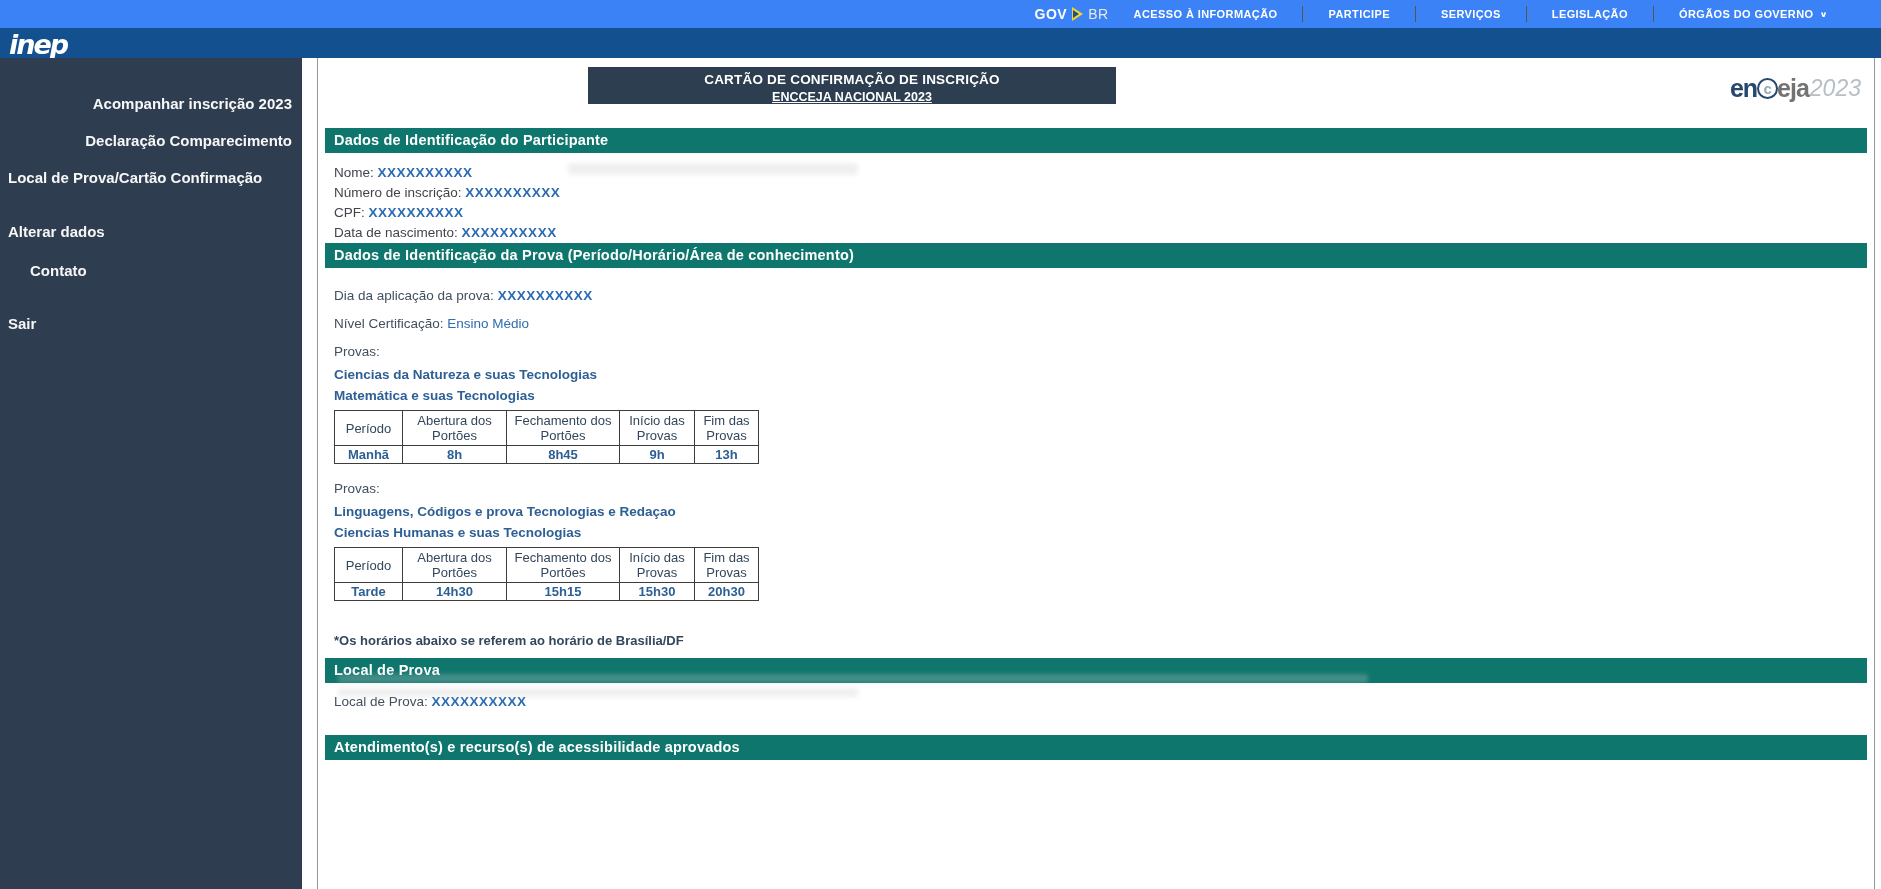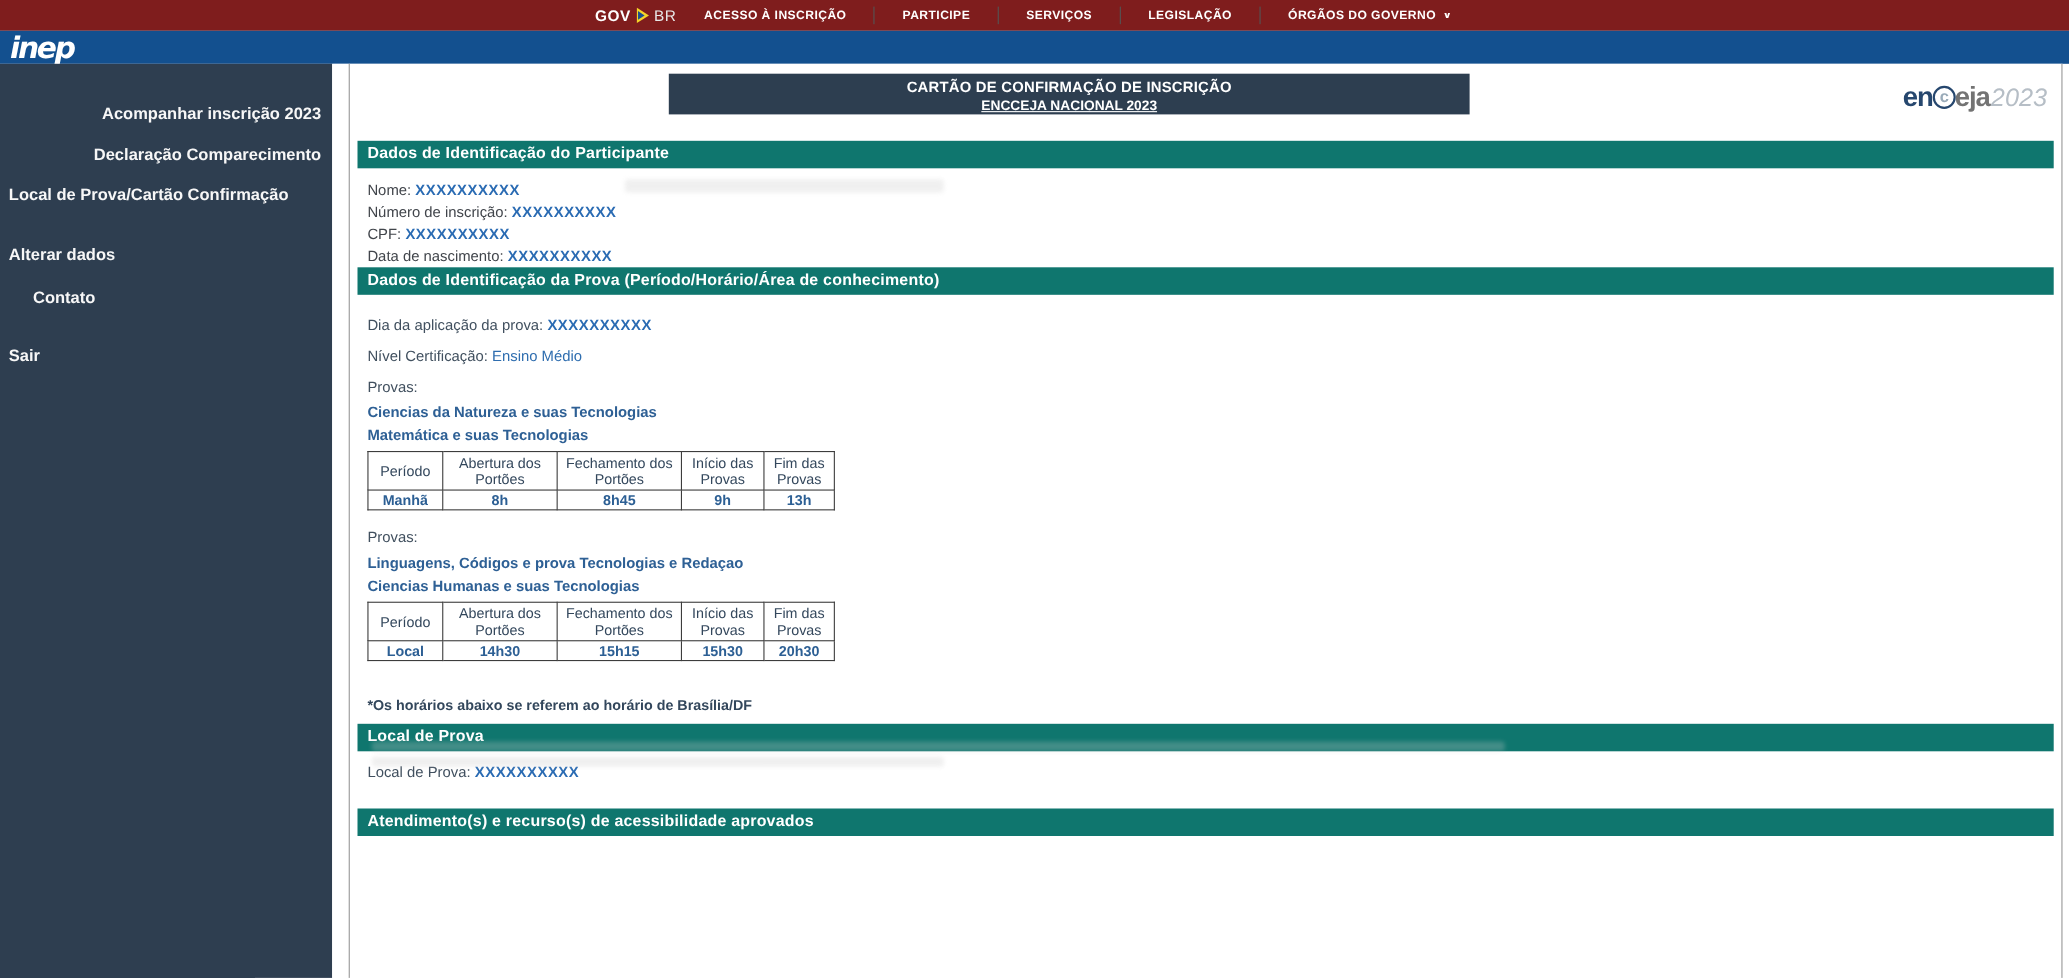--- a/index.html
+++ b/index.html
@@ -1,21 +1,21 @@
 <!DOCTYPE html>
 <html><head>
 <meta charset="utf-8">
 <style>
   * { margin:0; padding:0; box-sizing:border-box; }
   html,body { width:1881px; height:889px; background:#fff; overflow:hidden;
     font-family:"Liberation Sans","DejaVu Sans",sans-serif; }
 
   
-  .topbar { height:28px; background:#7f1d1d; display:flex; align-items:center;
-    justify-content:center; padding:0 28px 0 33px; }
+  .topbar { height:28px; background:#3b82f6; display:flex; align-items:center;
+    justify-content:flex-end; padding:0 28px 0 33px; }
   .brand { display:flex; align-items:center; gap:3px; }
   .brand .gov { color:#fff; font-weight:bold; font-size:14px; letter-spacing:.5px; }
   .brand .br  { color:#e8e8e8; font-size:14px; letter-spacing:.5px; }
   .flag { width:0; height:0; border-top:7px solid transparent; border-bottom:7px solid transparent;
     border-left:11px solid #f5d428; position:relative; display:inline-block; margin:0 2px; }
   .flag:after { content:""; position:absolute; left:-10px; top:-4px; width:0; height:0;
     border-top:4px solid transparent; border-bottom:4px solid transparent; border-left:6px solid #1b4f8f; }
   .topnav { display:flex; align-items:center; height:28px; }
   .topnav .item { color:#fff; font-size:11px; font-weight:bold; letter-spacing:.4px;
     padding:0 25px; white-space:nowrap; cursor:pointer; }
@@ -33,21 +33,21 @@
   .snav { color:#f7f7f7; font-weight:bold; font-size:15px; line-height:15px; cursor:pointer; }
   .snav.indent { padding-left:22px; }
   .mb22 { margin-bottom:22px;text-align:right; } .mb39 { margin-bottom:39px; }
   .mb24 { margin-bottom:24px; } .mb38 { margin-bottom:38px; }
 
   .gap { width:15px; flex:none; background:#fff; }
   .main { flex:1; margin-right:6px; background:#fff; position:relative;
     border-left:1px solid #979797; border-right:1px solid #979797; }
 
   
-  .card { position:absolute; left:290px; top:9px; width:728px; height:37px; background:#2d3e50;
+  .card { position:absolute; left:270px; top:9px; width:528px; height:37px; background:#2d3e50;
     text-align:center; color:#fff; padding-top:5px; }
   .card .t1 { font-size:13.5px; font-weight:bold; letter-spacing:.2px; }
   .card .t2 { font-size:12.5px; font-weight:bold; text-decoration:underline; color:#fff;
     display:inline-block; margin-top:2px; cursor:pointer; }
   .logo2023 { position:absolute; top:16px; right:13px; display:flex; align-items:center; }
   .logo2023 .p1 { color:#26476e; font-weight:bold; font-size:25px; letter-spacing:-1px; }
   .logo2023 .circ { width:21px; height:21px; border:2.5px solid #26476e; border-radius:50%;
     display:flex; align-items:center; justify-content:center; margin:0 -1px 0 0; }
   .logo2023 .circ span { color:#9aabb9; font-size:15px; font-weight:bold; line-height:1; }
   .logo2023 .p2 { color:#737373; font-weight:bold; font-size:25px; letter-spacing:-1px; }
@@ -85,21 +85,21 @@
 </head>
 <body>
 
 <div class="topbar">
   <div class="brand">
     <span class="gov">GOV</span>
     <span class="flag"></span>
     <span class="br">BR</span>
   </div>
   <div class="topnav">
-    <span class="item">ACESSO À INSCRIÇÃO</span>
+    <span class="item">ACESSO À INFORMAÇÃO</span>
     <span class="sep"></span>
     <span class="item">PARTICIPE</span>
     <span class="sep"></span>
     <span class="item">SERVIÇOS</span>
     <span class="sep"></span>
     <span class="item">LEGISLAÇÃO</span>
     <span class="sep"></span>
     <span class="item">
       <span>ÓRGÃOS DO GOVERNO</span><span class="chev">∨</span>
     </span>
@@ -214,21 +214,21 @@
         </colgroup>
       <tbody>
           <tr>
         <th>Período</th>
         <th>Abertura dos Portões</th>
         <th>Fechamento dos Portões</th>
         <th>Início das Provas</th>
         <th>Fim das Provas</th>
       </tr>
       <tr>
-        <td>Local</td>
+        <td>Tarde</td>
         <td>14h30</td>
         <td>15h15</td>
         <td>15h30</td>
         <td>20h30</td>
       </tr>
     </tbody>
       </table>
 
     <div class="note mt18">*Os horários abaixo se referem ao horário de Brasília/DF</div>
 

